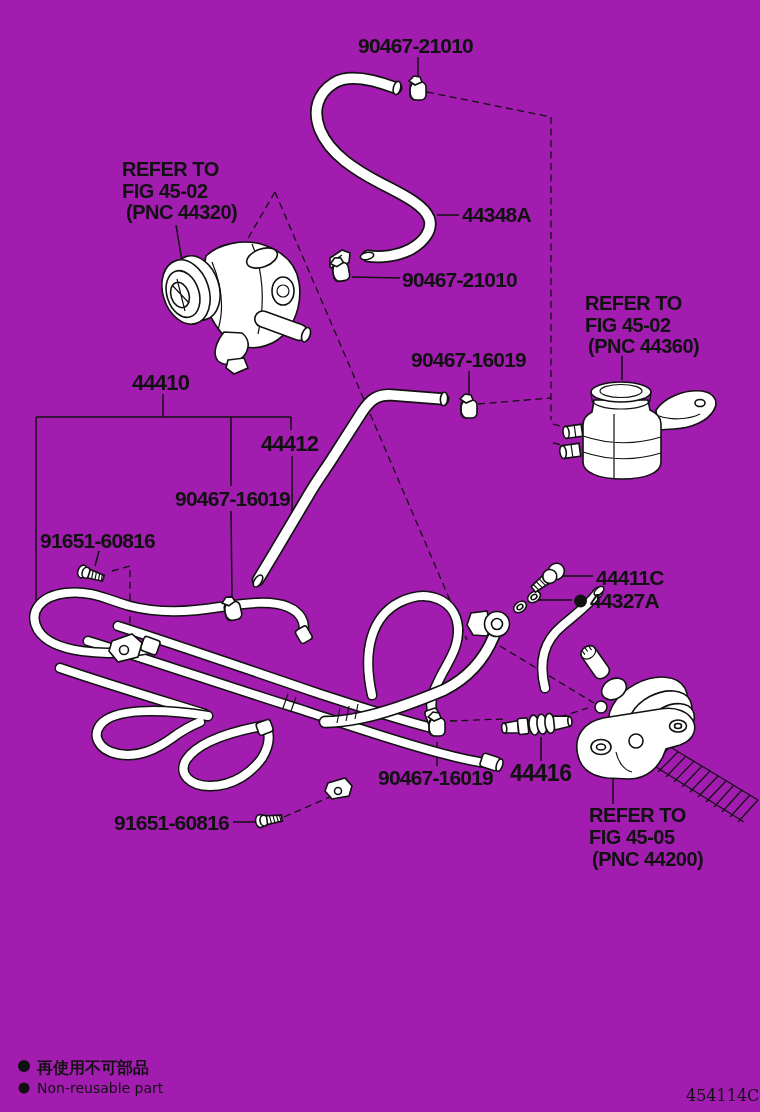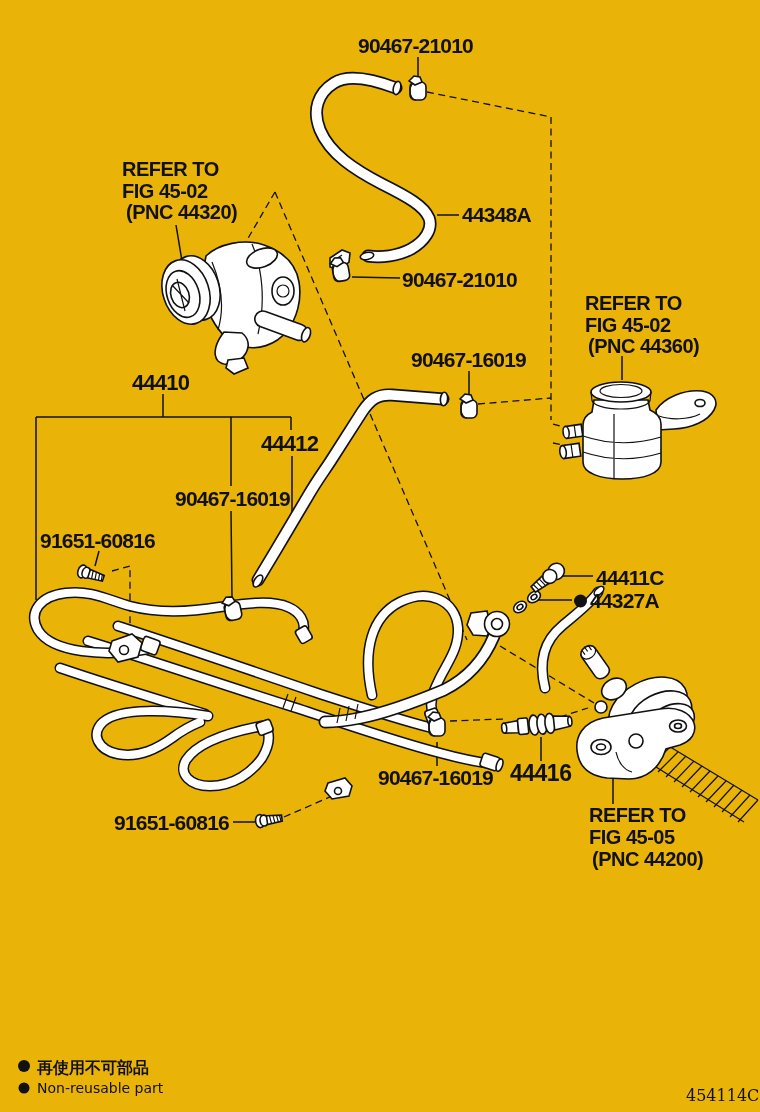--- a/index.html
+++ b/index.html
@@ -1,16 +1,16 @@
 <!DOCTYPE html>
 <html><head>
 <meta charset="utf-8">
 <style>
   html,body{margin:0;padding:0;background:#ffffff;}
-  .page{position:relative;width:760px;height:1112px;background:#eab308;overflow:hidden;}
+  .page{position:relative;width:760px;height:1112px;background:#a21caf;overflow:hidden;}
   svg{display:block;}
   
   .ln{stroke:#111;stroke-width:1.5;fill:none;}
   .dash{stroke:#111;stroke-width:1.3;fill:none;stroke-dasharray:7 4.5;}
   .o{fill:#fff;stroke:#111;stroke-width:1.6;}
   .s{fill:none;stroke:#111;stroke-width:1.2;}
   .tO{fill:none;stroke:#111;stroke-width:13;stroke-linecap:round;}
   .tI{fill:none;stroke:#fff;stroke-width:9.6;stroke-linecap:round;}
   .tO2{fill:none;stroke:#111;stroke-width:11;stroke-linecap:round;}
   .tI2{fill:none;stroke:#fff;stroke-width:8;stroke-linecap:round;}

